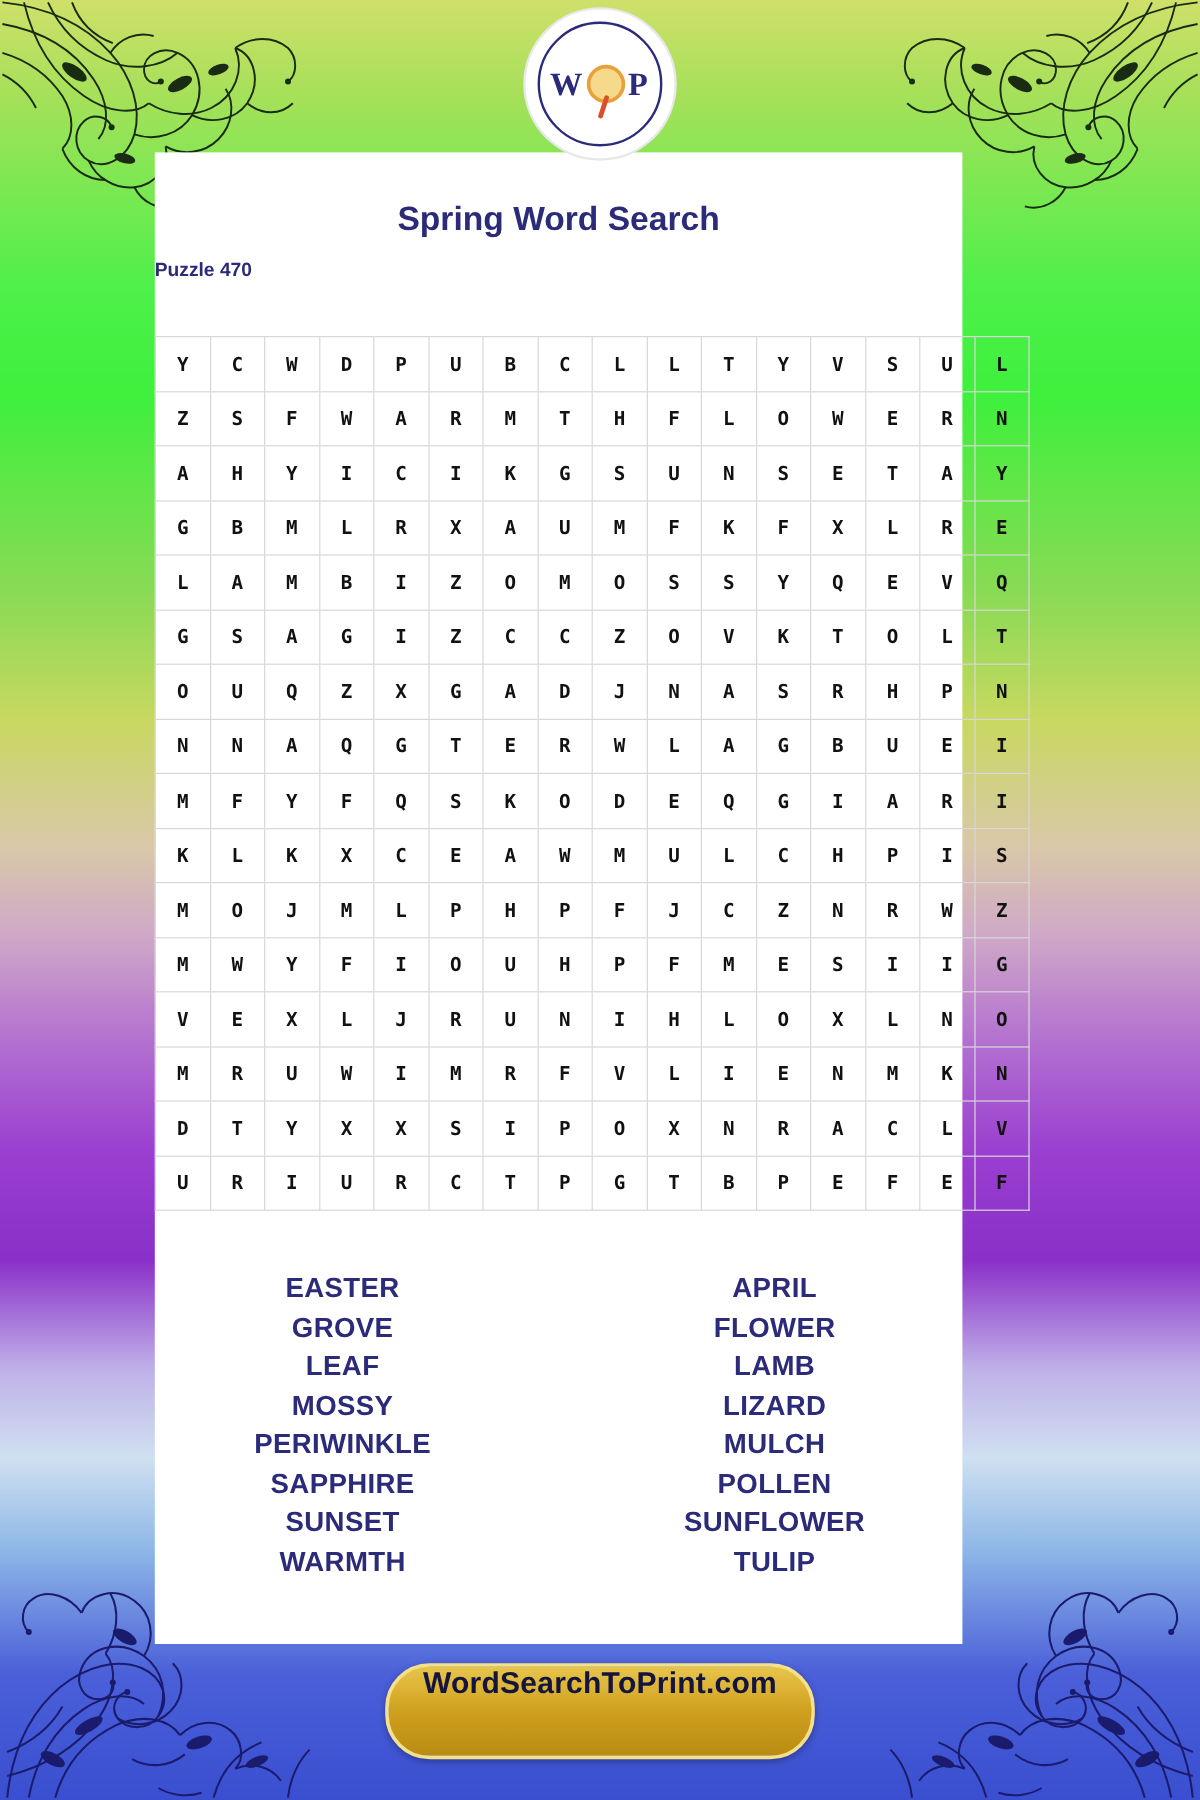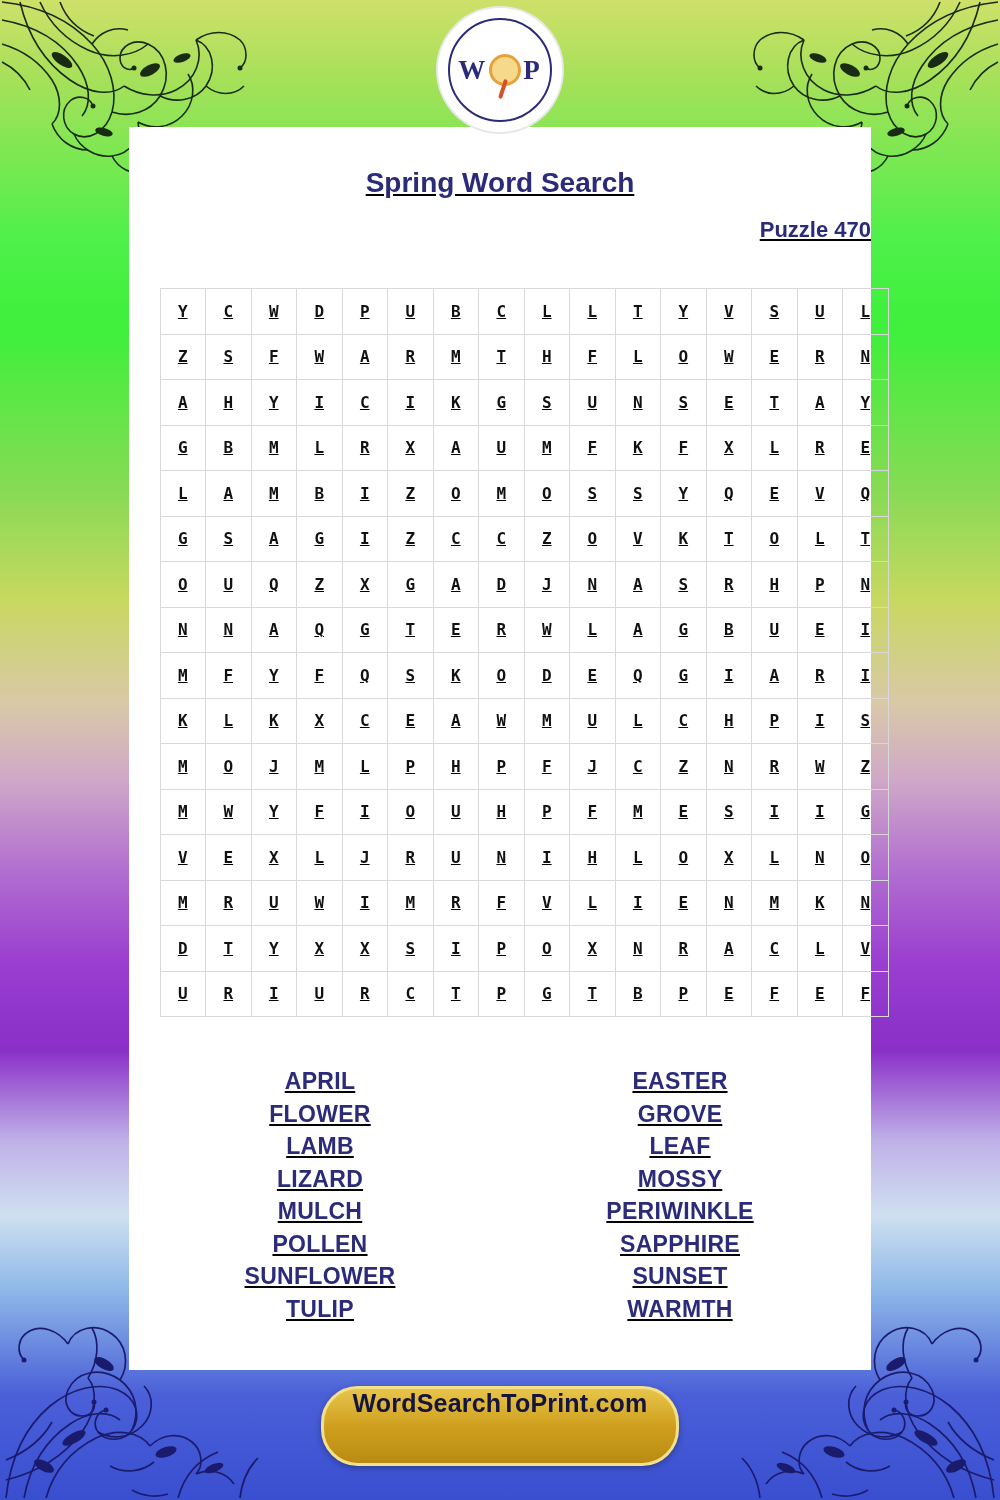--- a/index.html
+++ b/index.html
@@ -105,38 +105,37 @@
     top: 22px;
     transform: rotate(18deg);
     border-radius: 2px;
   }
 
   
   .sheet {
     position: absolute;
     left: 129px;
     top: 127px;
-    width: 742px;
+    width: 673px;
     height: 1243px;
     background: #ffffff;
     z-index: 3;
-    text-decoration: underline;
   }
 
   .title {
     margin: 40px 0 0 0;
     text-align: center;
     font-size: 28px;
     font-weight: bold;
     color: #2b2b7a;
   }
   .subtitle {
     margin: 18px 0 0 0;
-    text-align: right;
-    font-size: 22px;
+    text-align: left;
+    font-size: 16px;
     font-weight: bold;
     color: #2b2b7a;
   }
 
   
   .grid-wrap {
     margin: 45px auto 0 auto;
     width: 681px;
   }
   table.grid {
@@ -639,40 +638,40 @@
               <td>E</td>
               <td>F</td>
               <td>E</td>
               <td>F</td>
             </tr>
           </tbody>
       </table>
     </div>
 
     <div class="words">
+      <div class="words-col" id="words-right">
+          <div class="word">EASTER</div>
+          <div class="word">GROVE</div>
+          <div class="word">LEAF</div>
+          <div class="word">MOSSY</div>
+          <div class="word">PERIWINKLE</div>
+          <div class="word">SAPPHIRE</div>
+          <div class="word">SUNSET</div>
+          <div class="word">WARMTH</div>
+        </div>
       <div class="words-col" id="words-left">
           <div class="word">APRIL</div>
           <div class="word">FLOWER</div>
           <div class="word">LAMB</div>
           <div class="word">LIZARD</div>
           <div class="word">MULCH</div>
           <div class="word">POLLEN</div>
           <div class="word">SUNFLOWER</div>
           <div class="word">TULIP</div>
         </div>
-      <div class="words-col" id="words-right">
-          <div class="word">EASTER</div>
-          <div class="word">GROVE</div>
-          <div class="word">LEAF</div>
-          <div class="word">MOSSY</div>
-          <div class="word">PERIWINKLE</div>
-          <div class="word">SAPPHIRE</div>
-          <div class="word">SUNSET</div>
-          <div class="word">WARMTH</div>
-        </div>
     </div>
   </div>
 
   <div class="footer-pill">
     <span class="footer-text">WordSearchToPrint.com</span>
   </div>
 
 </div>
 
 </body></html>

